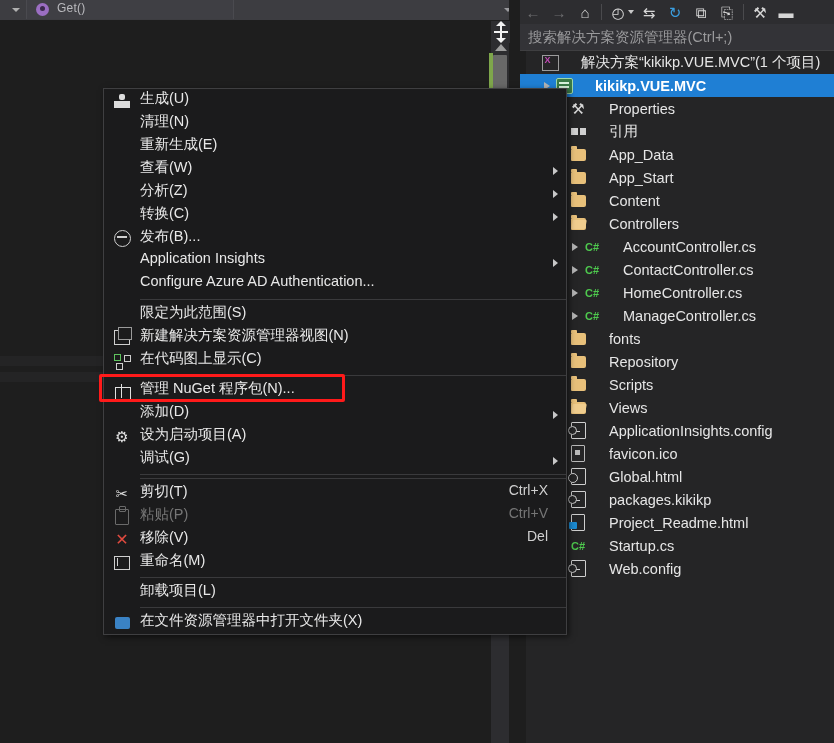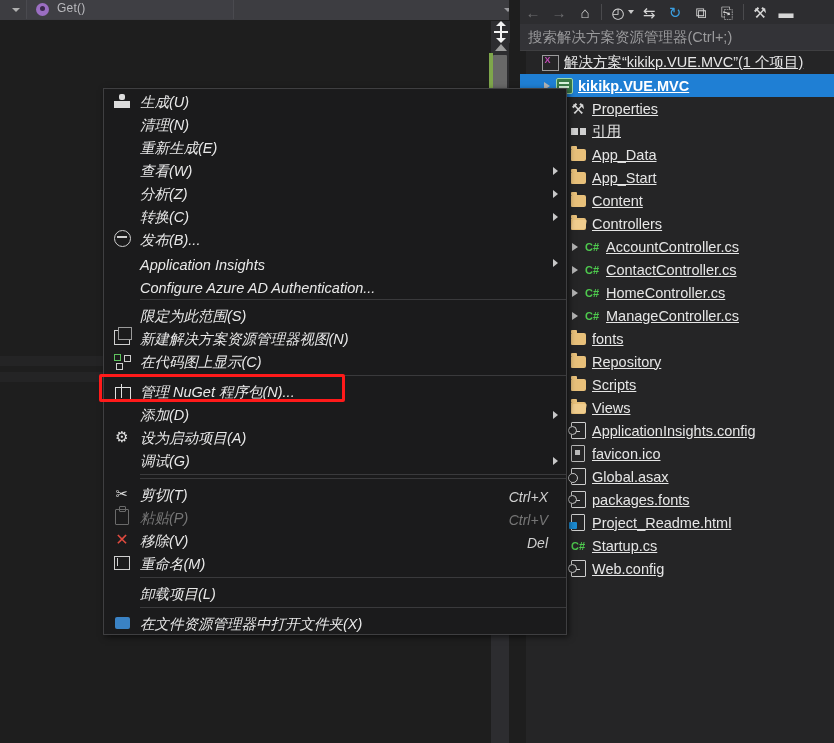--- a/index.html
+++ b/index.html
@@ -46,21 +46,21 @@
   .tb-caret{width:0;height:0;border-left:3.5px solid transparent;border-right:3.5px solid transparent;border-top:4px solid #c8c8c8;margin-left:-3px;margin-right:2px;}
   .se-search{position:absolute;left:0;top:24px;width:314px;height:26px;background:#333337;border-bottom:1px solid #3f3f41;}
   .se-search-text{position:absolute;left:8px;top:4px;font-size:14.5px;color:#9a9a9c;}
 
   .tree{position:absolute;left:0;top:51px;width:314px;height:692px;overflow:hidden;}
   .trow{position:relative;height:23px;display:flex;align-items:center;font-size:14.5px;color:#e6e6e6;white-space:nowrap;}
   .trow.sel{background:#1f7fd4;color:#ffffff;font-weight:bold;}
   .expander{width:14px;height:23px;display:flex;align-items:center;justify-content:center;flex:0 0 14px;}
   .expander i{display:block;width:0;height:0;border-top:4.5px solid transparent;border-bottom:4.5px solid transparent;border-left:6px solid #b4b4b4;}
   .ticon{width:20px;height:23px;display:flex;align-items:center;justify-content:center;flex:0 0 20px;}
-  .tlabel{padding-left:4px;text-decoration:underline;}
+  .tlabel{padding-left:21px;}
 
   .folder{width:15px;height:12px;background:#e8c07a;border-radius:1px 2px 2px 1px;position:relative;}
   .folder:before{content:"";position:absolute;left:0;top:-3px;width:6px;height:3px;background:#e8c07a;border-radius:1px 1px 0 0;}
   .folder.open{background:#e8c07a;}
   .folder.open:after{content:"";position:absolute;left:1px;top:2px;width:14px;height:9px;background:#f0cd8e;transform:skewX(-10deg);border-radius:1px;}
 
   .csfile{font-size:11px;font-weight:bold;color:#4ec94e;font-family:"Liberation Sans",sans-serif;}
   .cfgfile{position:relative;width:13px;height:15px;border:1.4px solid #cfcfcf;border-radius:1px;}
   .cfgfile:after{content:"";position:absolute;left:-4px;top:3px;width:7px;height:7px;border:1.4px solid #cfcfcf;border-radius:50%;background:#252526;}
   .cfgfile:before{content:"";position:absolute;left:1px;top:8px;width:7px;height:1.4px;background:#cfcfcf;}
@@ -76,21 +76,21 @@
   .refs:after{content:"";position:absolute;left:9px;top:0;width:6px;height:7px;background:#d0d0d0;}
   .slnico{width:15px;height:14px;border:1.4px solid #9b9b9b;position:relative;}
   .slnico:after{content:"X";position:absolute;left:2px;top:-1px;font-size:9px;color:#c24bb5;font-weight:bold;}
   .projico{width:15px;height:14px;background:#3a7a46;border:1.4px solid #9fd8a8;border-radius:2px;position:relative;}
   .projico:after{content:"";position:absolute;left:2px;top:3px;width:10px;height:2px;background:#d7f0da;box-shadow:0 4px 0 #d7f0da;}
 
   .se-left-edge{position:absolute;left:0;top:51px;width:6px;height:692px;background:#1e1e1e;}
 
   
   .ctx{position:absolute;left:103px;top:88px;width:462px;background:#1b1b1c;border:1px solid #3f3f41;box-shadow:2px 2px 6px rgba(0,0,0,.55);}
-  .mi{position:relative;height:23px;display:flex;align-items:flex-end;font-size:14.5px;color:#e8e8e8;font-style:italic;}
+  .mi{position:relative;height:23px;display:flex;align-items:flex-start;font-size:14.5px;color:#e8e8e8;}
   .mi.disabled{color:#767676;}
   .mi-icon{width:36px;height:23px;display:flex;align-items:center;justify-content:center;flex:0 0 36px;}
   .mi-label{flex:1 1 auto;white-space:nowrap;}
   .mi-accel{padding-right:18px;font-size:14px;color:#d0d0d0;}
   .mi.disabled .mi-accel{color:#767676;}
   .mi-arrow{position:absolute;right:8px;top:9px;width:0;height:0;border-top:4px solid transparent;border-bottom:4px solid transparent;border-left:5px solid #c8c8c8;}
   .msep{height:1px;background:#3a3a3c;margin:3px 0 3px 36px;}
 
   .ic-build{width:16px;height:14px;position:relative;}
   .ic-build:before{content:"";position:absolute;left:0;bottom:0;width:16px;height:7px;background:#dcdcdc;}
@@ -351,29 +351,29 @@
             <div class="icofile"></div>
           </div>
           <span class="tlabel">favicon.ico</span>
         </div>
         <div class="trow">
           <div style="width: 34px; flex: 0 0 auto;"></div>
           <div class="expander"></div>
           <div class="ticon">
             <div class="asaxfile"></div>
           </div>
-          <span class="tlabel">Global.asax</span>
+          <span class="tlabel">Global.html</span>
         </div>
         <div class="trow">
           <div style="width: 34px; flex: 0 0 auto;"></div>
           <div class="expander"></div>
           <div class="ticon">
             <div class="cfgfile"></div>
           </div>
-          <span class="tlabel">packages.fonts</span>
+          <span class="tlabel">packages.kikikp</span>
         </div>
         <div class="trow">
           <div style="width: 34px; flex: 0 0 auto;"></div>
           <div class="expander"></div>
           <div class="ticon">
             <div class="htmlfile"></div>
           </div>
           <span class="tlabel">Project_Readme.html</span>
         </div>
         <div class="trow">

